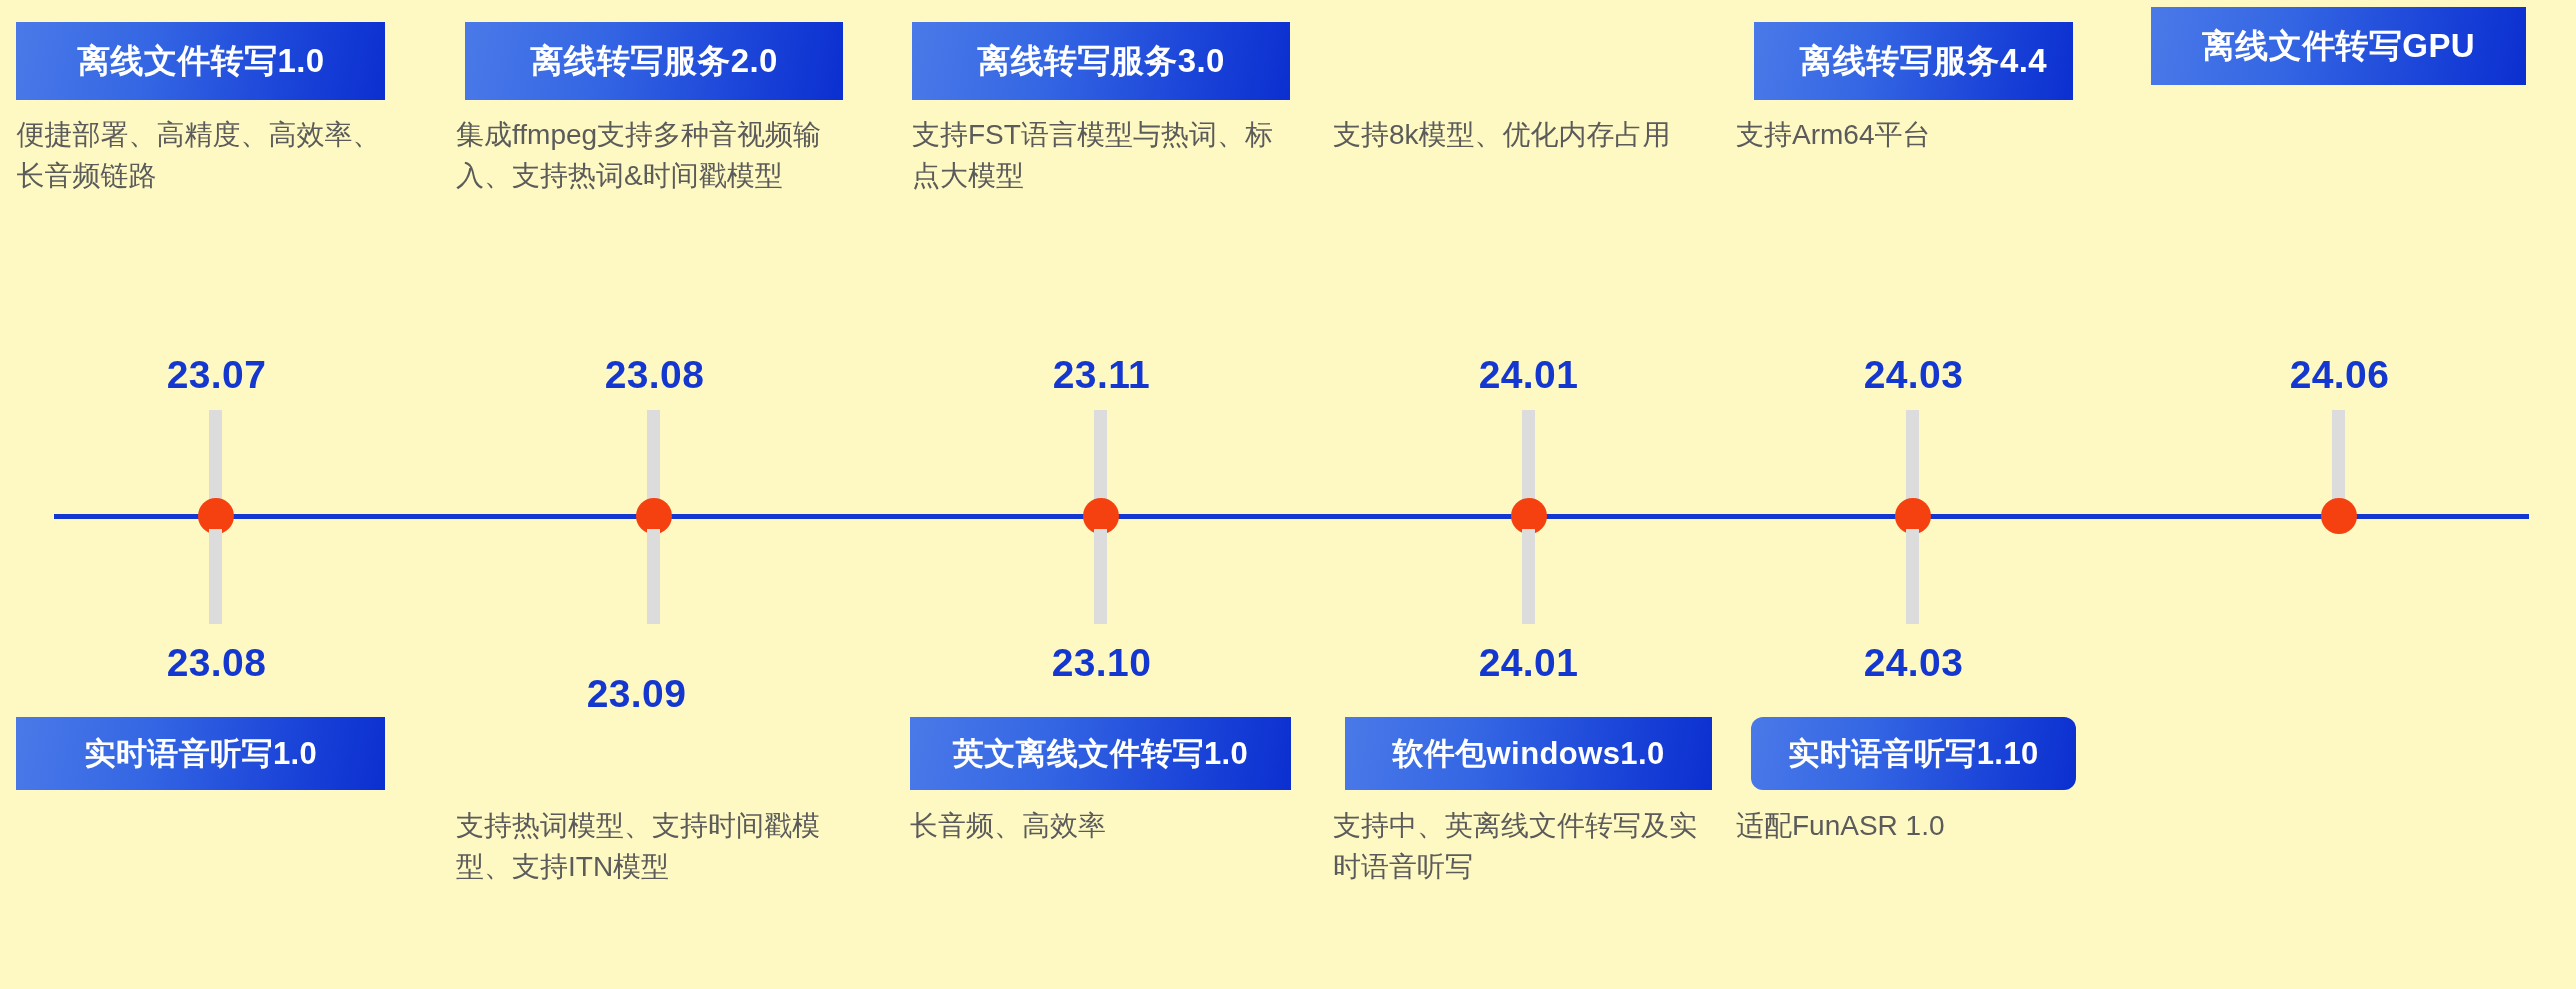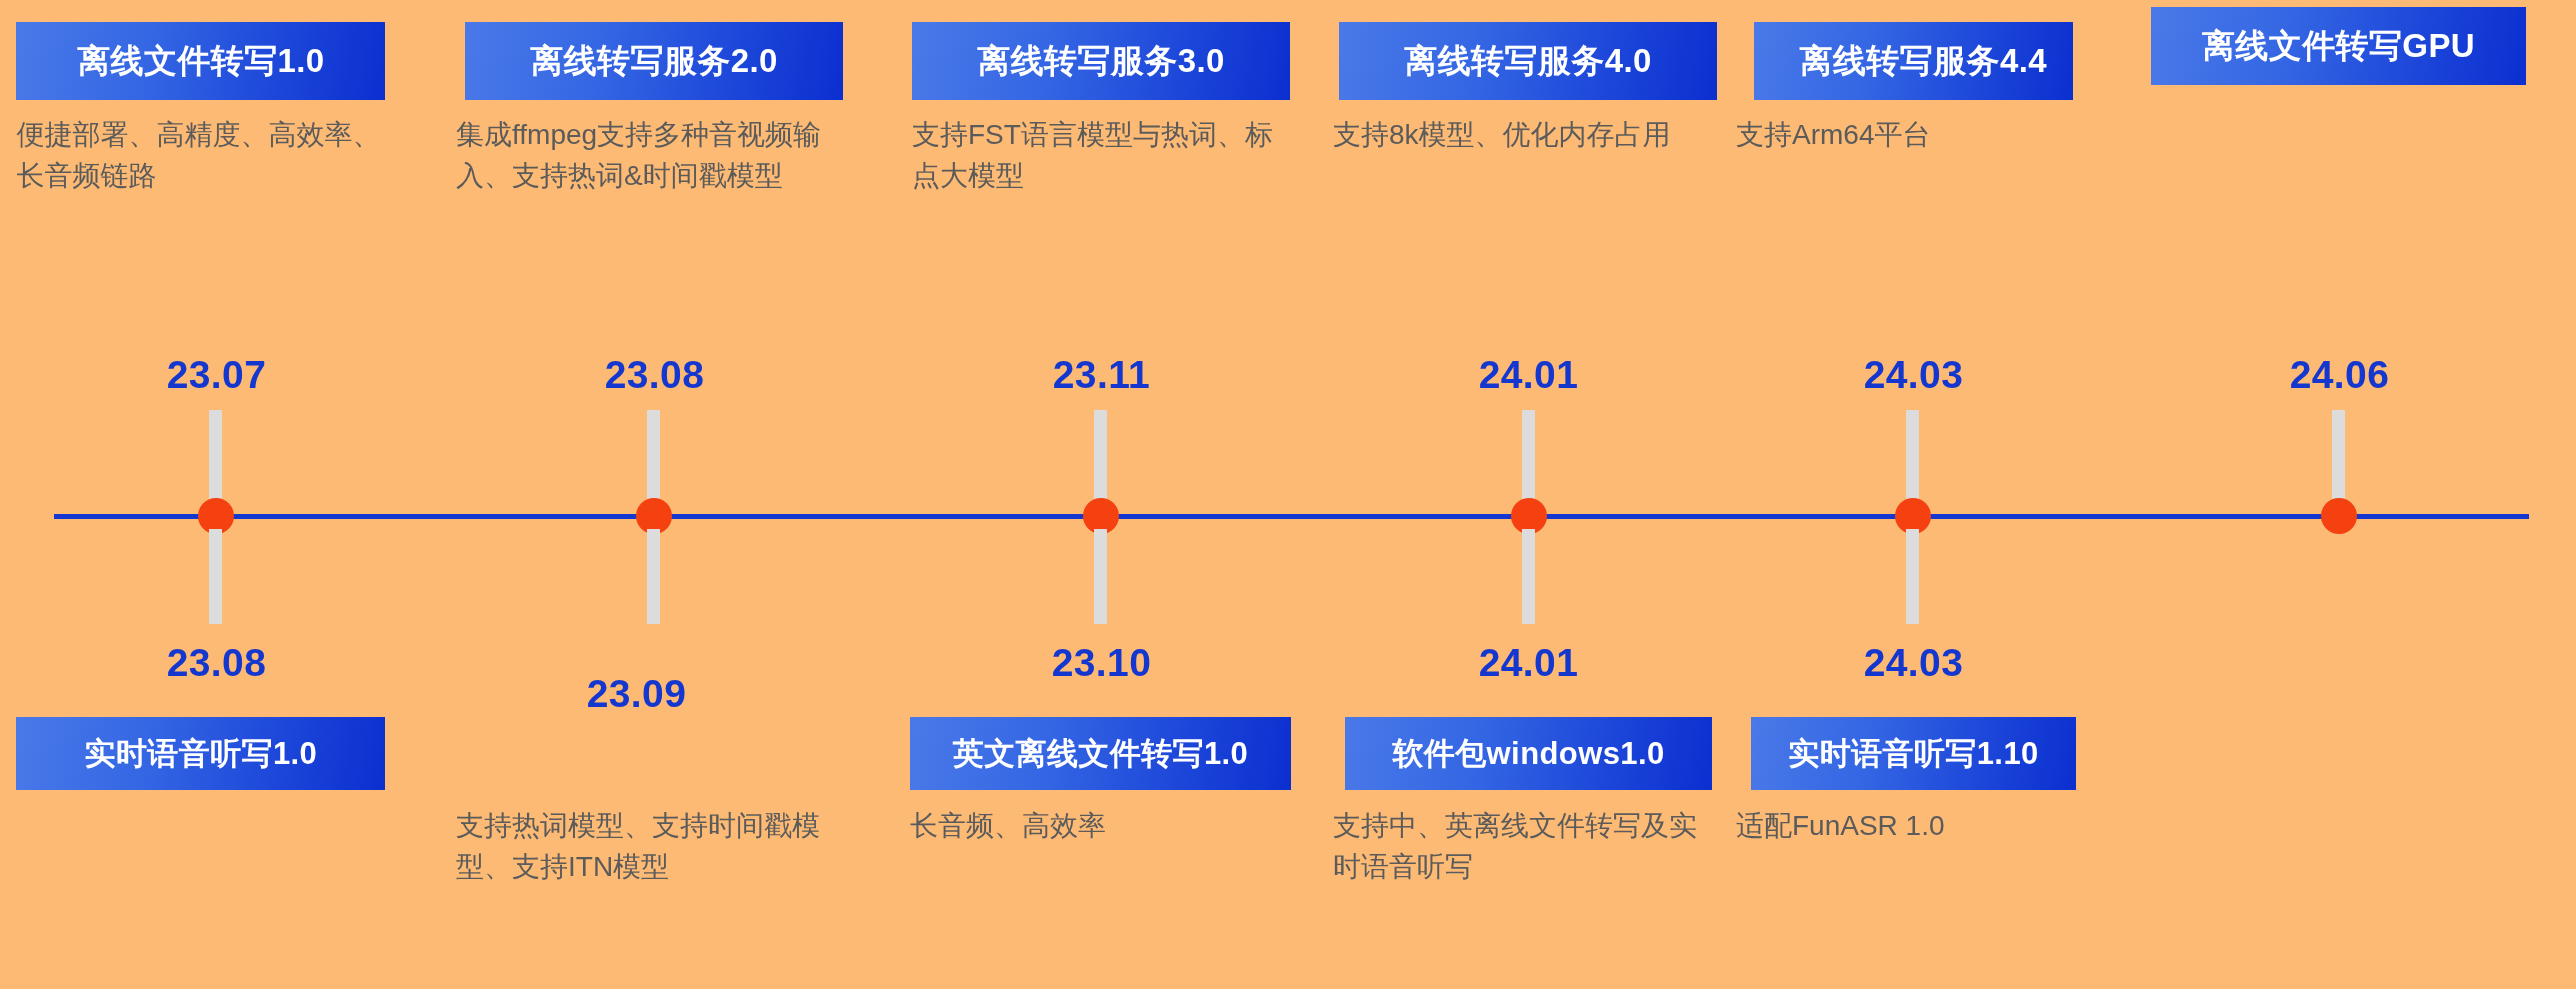--- a/index.html
+++ b/index.html
@@ -9,21 +9,21 @@
   }
   body {
     font-family: "Liberation Sans", "DejaVu Sans", sans-serif;
     -webkit-font-smoothing: antialiased;
   }
 
   #stage {
     position: relative;
     width: 2576px;
     height: 989px;
-    background: #fdba74;
+    background: #fef9c3;
     overflow: hidden;
   }
 
   
   .axis-line {
     position: absolute;
     left: 54px;
     width: 2475px;
     top: 514px;
     height: 5.2px;
@@ -120,38 +120,37 @@
   <div class="card card-top" style="left:912px; width:378px; top:22.3px;">离线转写服务3.0</div>
   <div class="desc" style="left:912px; width:378px; top:115px;">支持FST语言模型与热词、标点大模型</div>
   <div class="date" style="left:1012px; width:179px; top:353px;">23.11</div>
   <div class="stem stem-top" style="left:1094px;"></div>
   <div class="dot" style="left:1083px;"></div>
   <div class="stem stem-bottom" style="left:1094px;"></div>
   <div class="date" style="left:1012px; width:179px; top:641px;">23.10</div>
   <div class="card card-bottom" style="left:910px; width:381px; top:717px;">英文离线文件转写1.0</div>
   <div class="desc" style="left:910px; width:381px; top:806px;">长音频、高效率</div>
 
-  <div class="card card-top" style="left:1339px; width:378px; top:22.3px;">离线转写服务4.0</div>
   <div class="desc" style="left:1333px; width:390px; top:115px;">支持8k模型、优化内存占用</div>
   <div class="date" style="left:1439px; width:179px; top:353px;">24.01</div>
   <div class="stem stem-top" style="left:1522px;"></div>
   <div class="dot" style="left:1511px;"></div>
   <div class="stem stem-bottom" style="left:1522px;"></div>
   <div class="date" style="left:1439px; width:179px; top:641px;">24.01</div>
   <div class="card card-bottom" style="left:1345px; width:367px; top:717px;">软件包windows1.0</div>
   <div class="desc" style="left:1333px; width:390px; top:806px;">支持中、英离线文件转写及实时语音听写</div>
 
   <div class="card card-top" style="left:1754px; width:319px; top:22.3px;padding-left:27px;">离线转写服务4.4</div>
   <div class="desc" style="left:1736px; width:355px; top:115px;">支持Arm64平台</div>
   <div class="date" style="left:1824px; width:179px; top:353px;">24.03</div>
   <div class="stem stem-top" style="left:1906px;"></div>
   <div class="dot" style="left:1895px;"></div>
   <div class="stem stem-bottom" style="left:1906px;"></div>
   <div class="date" style="left:1824px; width:179px; top:641px;">24.03</div>
-  <div class="card card-bottom" style="left:1751px; width:325px; top:717px;">实时语音听写1.10</div>
+  <div class="card card-bottom" style="left:1751px; width:325px; top:717px;border-radius:12px;">实时语音听写1.10</div>
   <div class="desc" style="left:1736px; width:355px; top:806px;">适配FunASR 1.0</div>
 
   <div class="card card-top" style="left:2151px; width:375px; top:7px;">离线文件转写GPU</div>
   <div class="date" style="left:2250px; width:179px; top:353px;">24.06</div>
   <div class="stem stem-top" style="left:2332px;"></div>
   <div class="dot" style="left:2321px;"></div>
 
 </div>
 
 

